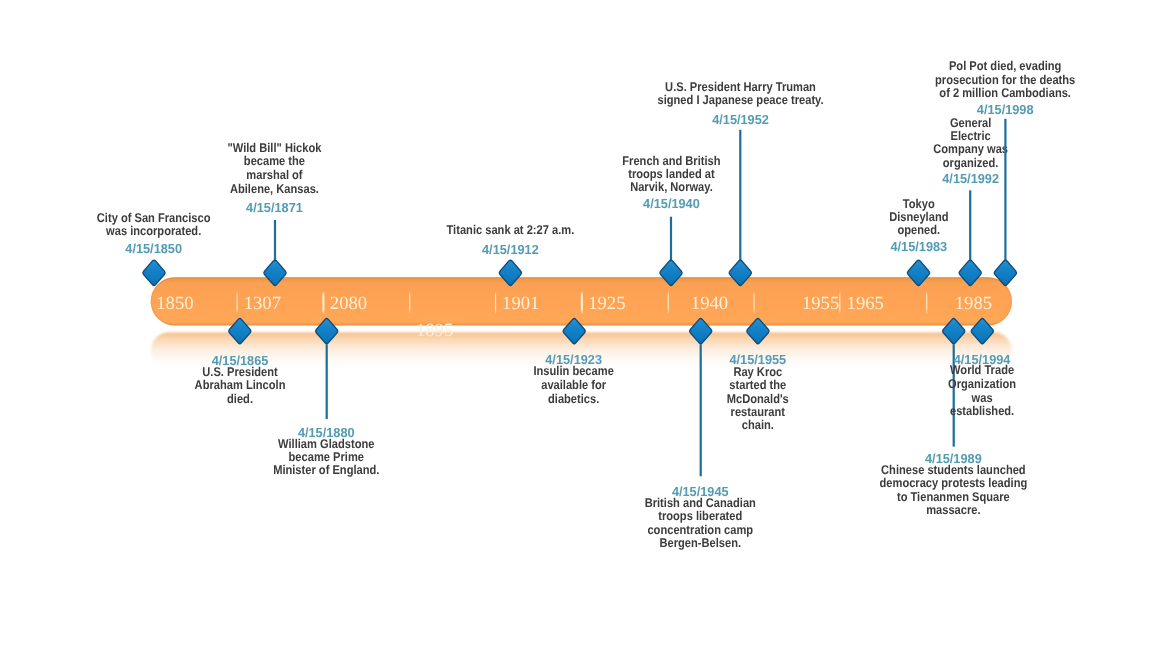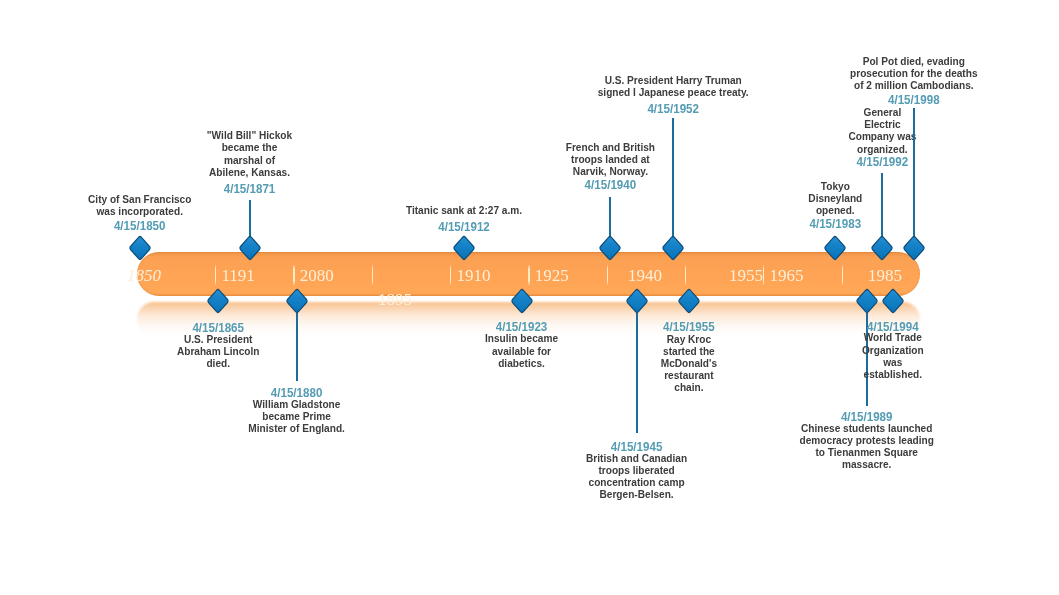--- a/index.html
+++ b/index.html
@@ -59,41 +59,41 @@
 </style>
 </head>
 <body>
 
 <div id="stage">
   <div id="refl"></div>
   <div id="bar"></div>
   <div id="axis">
   <div class="axis-cell">
 
-    <div class="yearlabel" style="left: 127px; font-style: italic;">1850</div>
+    <div class="yearlabel" style="left: 142px;">1850</div>
   </div>
 
   <div class="axis-cell">
     <div class="tick" style="left: 215.1px;"></div>
-    <div class="yearlabel" style="left: 221.5px;">1191</div>
+    <div class="yearlabel" style="left: 221.5px;">1307</div>
   </div>
 
   <div class="axis-cell">
     <div class="tick" style="left: 293.4px;"></div>
     <div class="yearlabel" style="left: 299.8px;">2080</div>
   </div>
 
   <div class="axis-cell">
     <div class="tick" style="left: 371.7px;"></div>
     <div class="yearlabel" style="left: 378.1px; margin-top: 24px;">1895</div>
   </div>
 
   <div class="axis-cell">
     <div class="tick" style="left: 450px;"></div>
-    <div class="yearlabel" style="left: 456.4px;">1910</div>
+    <div class="yearlabel" style="left: 456.4px;">1901</div>
   </div>
 
   <div class="axis-cell">
     <div class="tick" style="left: 528.3px;"></div>
     <div class="yearlabel" style="left: 534.7px;">1925</div>
   </div>
 
   <div class="axis-cell">
     <div class="tick" style="left: 606.6px;"></div>
     <div class="yearlabel" style="left: 628px;">1940</div>

